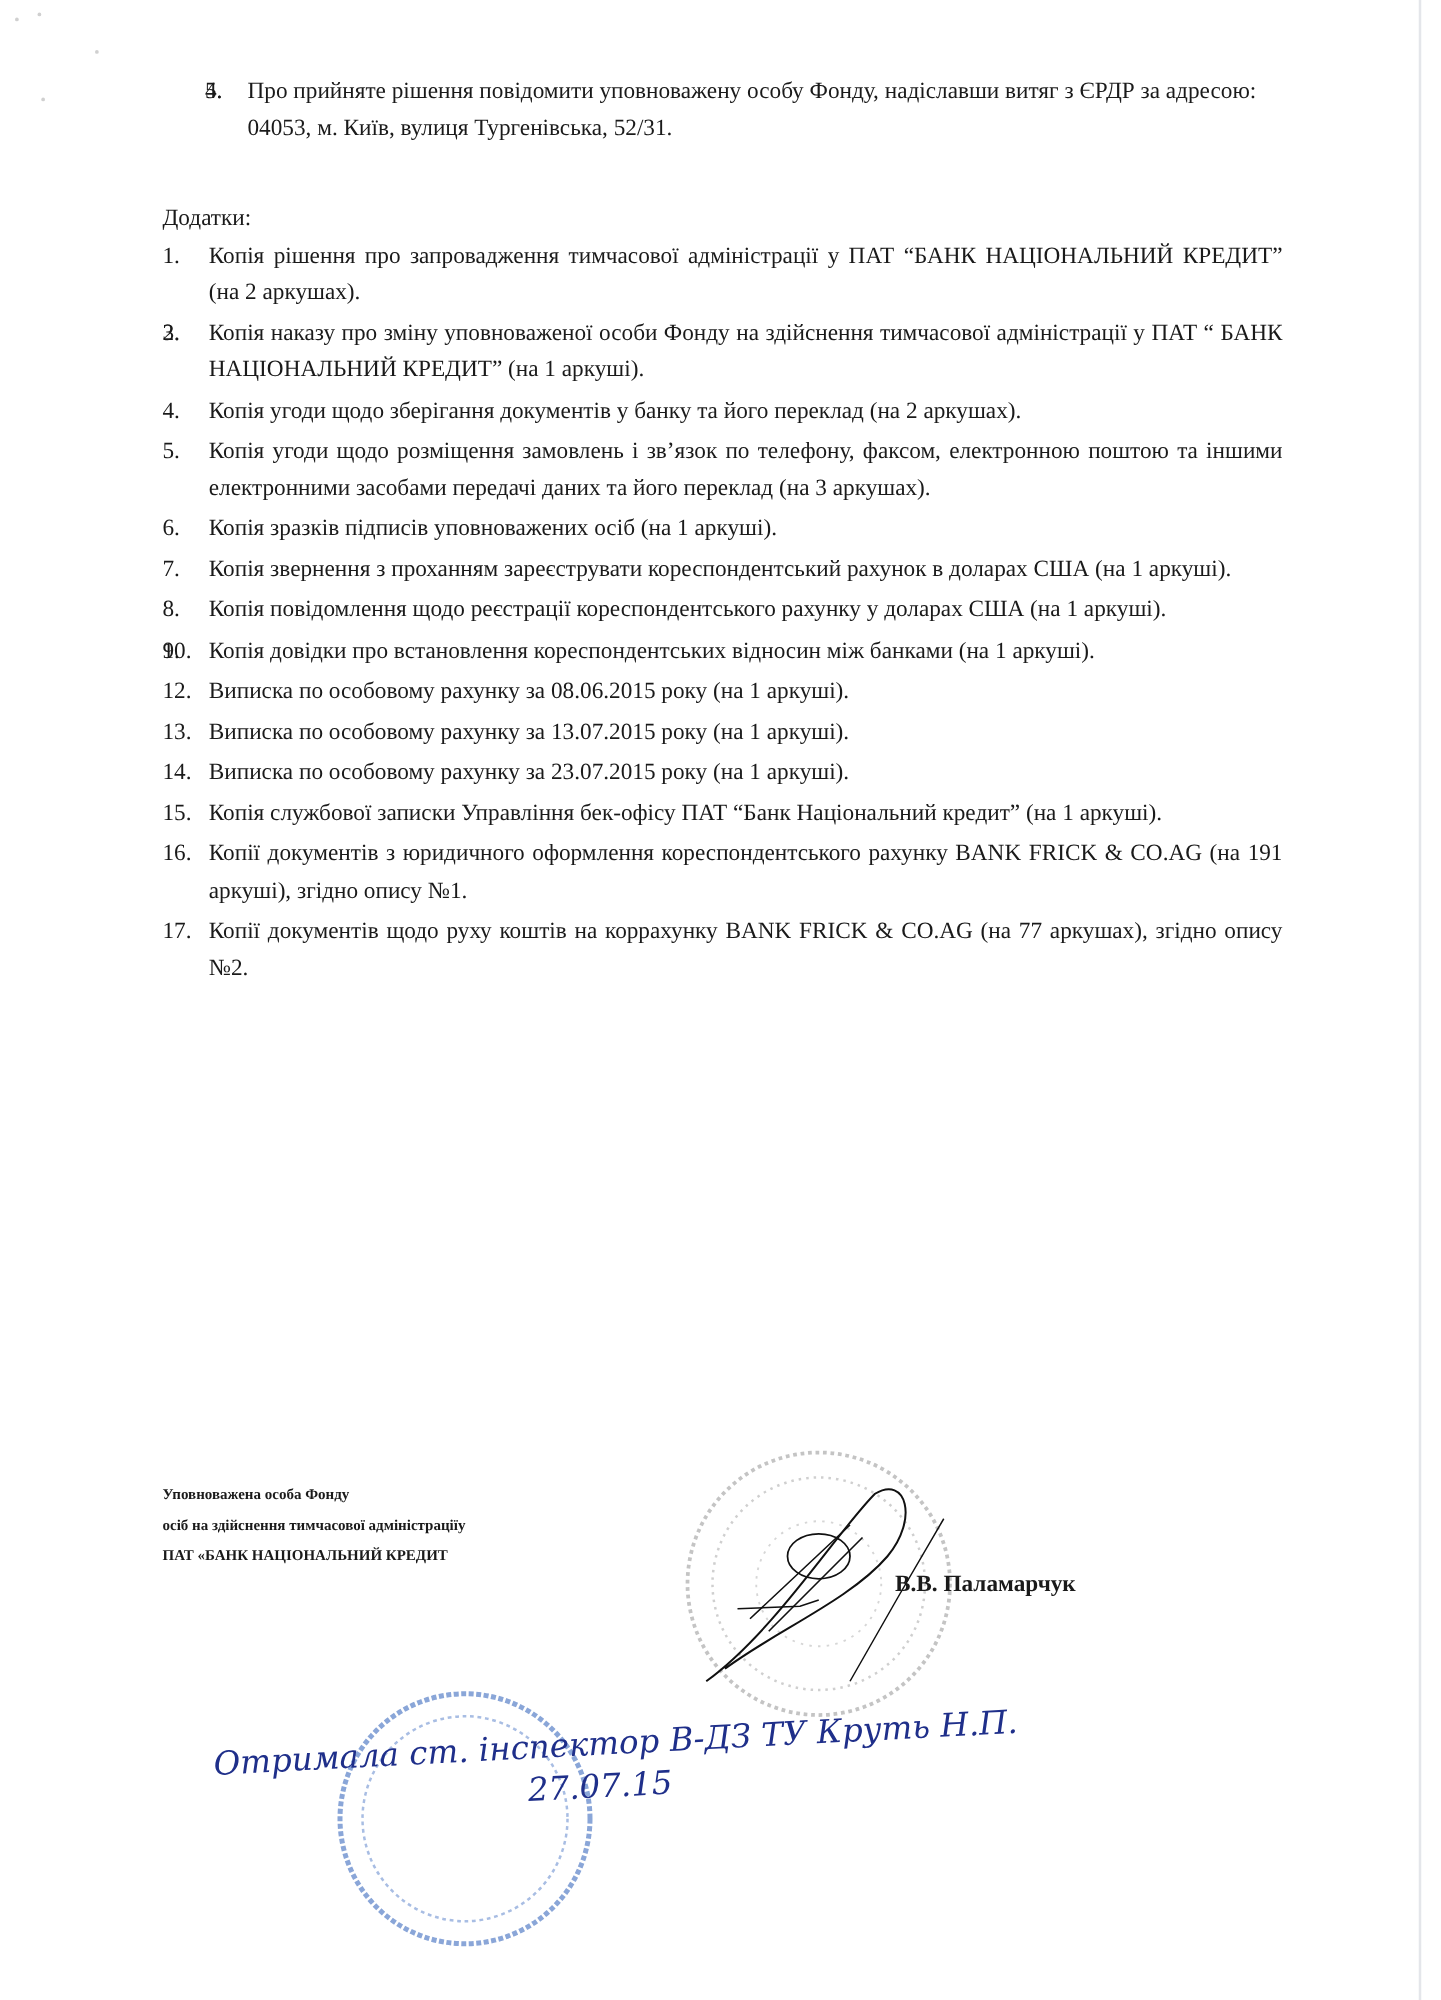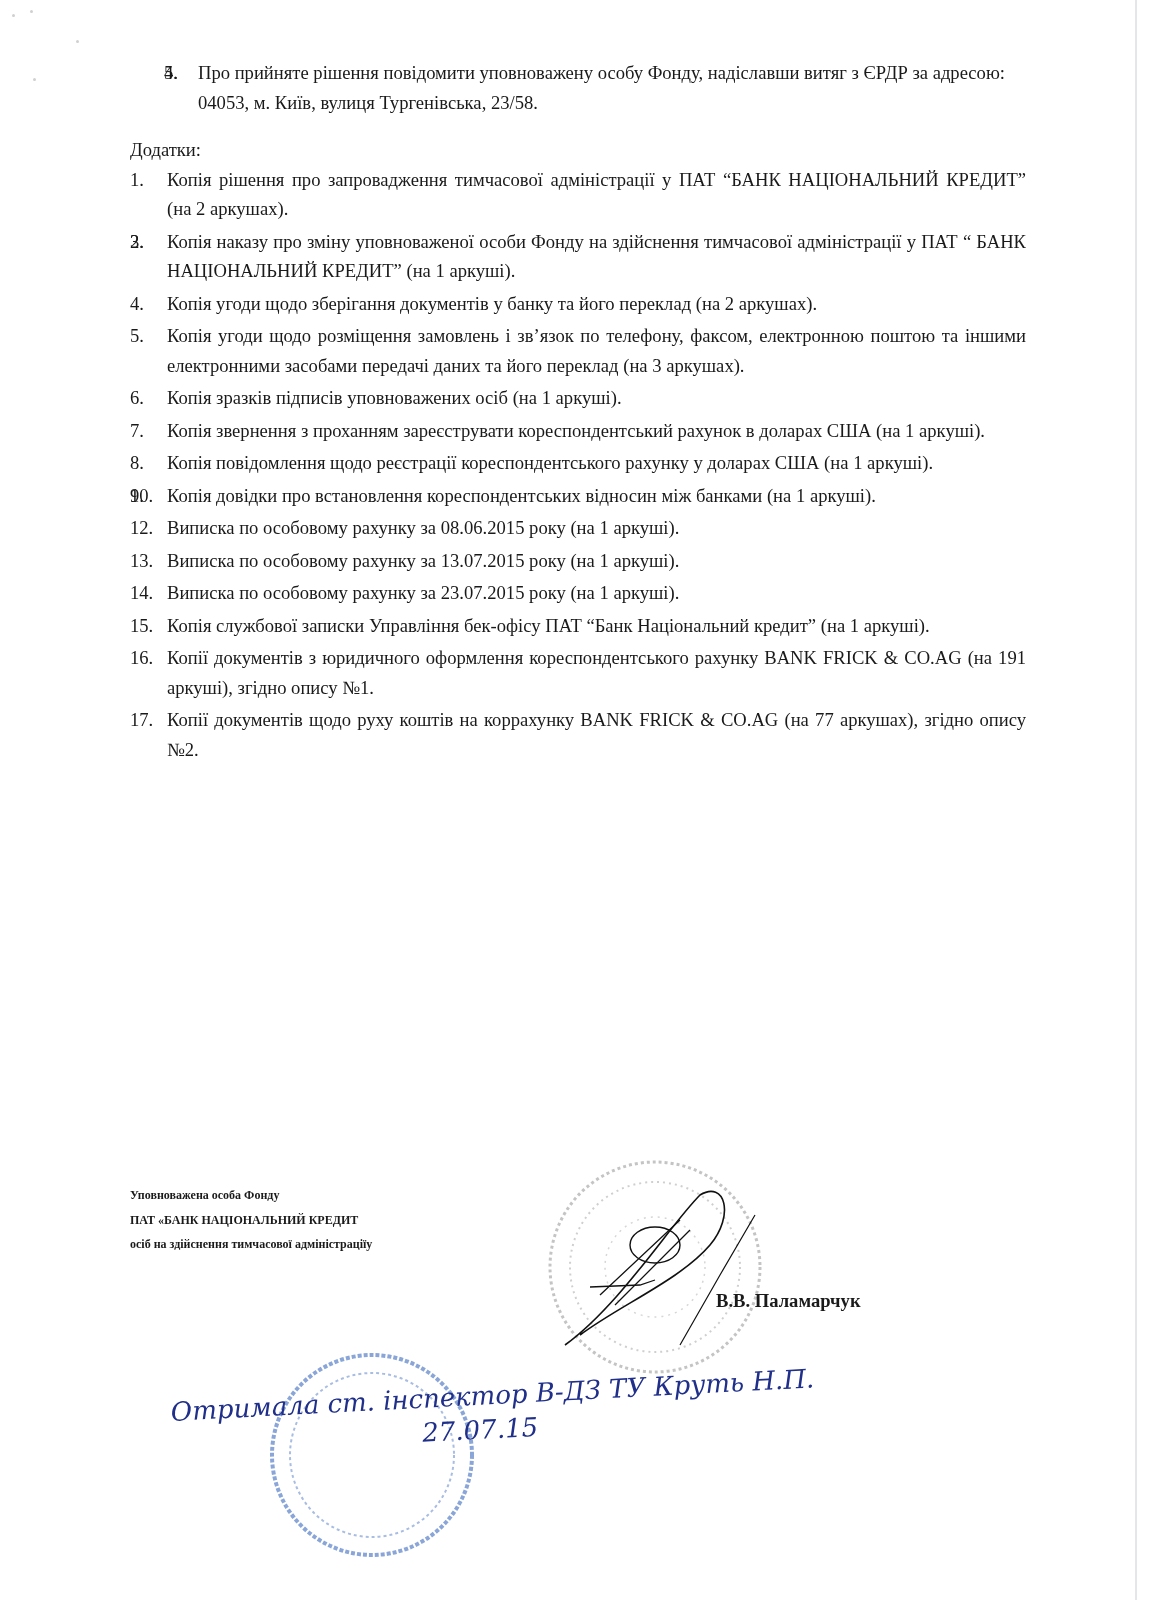--- a/index.html
+++ b/index.html
@@ -9,28 +9,28 @@
   }
   .page-edge { position: absolute; left: 1135px; top: 0; width: 2px; height: 1600px; background: #e4e6ea; }
   .specks span { position: absolute; width: 3px; height: 3px; border-radius: 50%; background: #d0d0d0; }
 
   .content { position: absolute; left: 130px; top: 58px; width: 896px; font-size: 18.6px; line-height: 29.5px; }
 
   .top-list { margin: 0; padding: 0; list-style: none; }
   .top-list li { position: relative; padding-left: 68px; }
   .top-list .num { position: absolute; left: 34px; top: 0; }
 
-  .annex-title { margin-top: 18px; }
+  .annex-title { margin-top: 43px; }
 
   .annex-list { margin: 0; padding: 0; list-style: none; }
   .annex-list li { position: relative; padding-left: 37px; text-align: justify; margin-bottom: 3px; }
   .annex-list .num { position: absolute; left: 0; top: 0; width: 34px; }
 
   .signature-block { position: absolute; left: 130px; top: 1183px; font-weight: bold; font-size: 12px; line-height: 24.5px; }
-  .signer-name { position: absolute; left: 716px; top: 1257px; font-weight: bold; font-size: 18.6px; margin-top: 33px; }
+  .signer-name { position: absolute; left: 716px; top: 1257px; font-weight: bold; font-size: 18.6px; }
 
   .stamp-gray { position: absolute; left: 530px; top: 1152px; width: 250px; height: 230px; }
   .signature { position: absolute; left: 560px; top: 1185px; width: 200px; height: 170px; }
   .stamp-blue { position: absolute; left: 262px; top: 1335px; width: 220px; height: 240px; }
   .handwriting { position: absolute; left: 170px; top: 1395px; width: 780px; font-family: "DejaVu Serif", serif; font-style: italic; color: #1f2f8a; font-size: 26px; line-height: 34px; transform: rotate(-3deg); transform-origin: left top; }
   .handwriting .hw-line2 { display: block; padding-left: 250px; }
 </style>
 </head>
 <body>
 
@@ -42,21 +42,21 @@
   <span style="left:33px;top:78px"></span>
 </div>
 
 <div class="content">
   <ol class="top-list">
     <li>
       <span class="num">4.</span>
     </li>
     <li>
       <span class="num">5.</span>
-      <span>Про прийняте рішення повідомити уповноважену особу Фонду, надіславши витяг з ЄРДР за адресою: 04053, м. Київ, вулиця Тургенівська, 23/58.</span>
+      <span>Про прийняте рішення повідомити уповноважену особу Фонду, надіславши витяг з ЄРДР за адресою: 04053, м. Київ, вулиця Тургенівська, 52/31.</span>
     </li>
   </ol>
 
   <div class="annex-title">Додатки:</div>
 
   <ol class="annex-list">
     <li><span class="num">1.</span><span>Копія рішення про запровадження тимчасової адміністрації у ПАТ “БАНК НАЦІОНАЛЬНИЙ КРЕДИТ” (на 2 аркушах).</span></li>
     <li><span class="num">2.</span></li>
     <li><span class="num">3.</span><span>Копія наказу про зміну уповноваженої особи Фонду на здійснення тимчасової адміністрації у ПАТ “ БАНК НАЦІОНАЛЬНИЙ КРЕДИТ” (на 1 аркуші).</span></li>
     <li><span class="num">4.</span><span>Копія угоди щодо зберігання документів у банку та його переклад (на 2 аркушах).</span></li>
@@ -89,21 +89,21 @@
   <path d="M120 160 L 160 90 L 195 30" fill="none" stroke="#111" stroke-width="1.2"></path>
 </svg>
 
 <svg class="stamp-blue" viewBox="0 0 220 240">
   <circle cx="110" cy="120" r="100" fill="none" stroke="#8aa6d8" stroke-width="4" stroke-dasharray="4 2"></circle>
   <circle cx="110" cy="120" r="82" fill="none" stroke="#a8bde3" stroke-width="2" stroke-dasharray="3 3"></circle>
 </svg>
 
 <div class="signature-block">
   <div>Уповноважена особа Фонду</div>
+  <div>осіб на здійснення тимчасової адміністраціїу</div>
   <div>ПАТ «БАНК НАЦІОНАЛЬНИЙ КРЕДИТ</div>
-  <div>осіб на здійснення тимчасової адміністраціїу</div>
 </div>
 <div class="signer-name">В.В. Паламарчук</div>
 
 <div class="handwriting">
   <span>Отримала ст. інспектор В-ДЗ ТУ Круть Н.П.</span>
   <span class="hw-line2">27.07.15</span>
 </div>
 
 </body></html>

